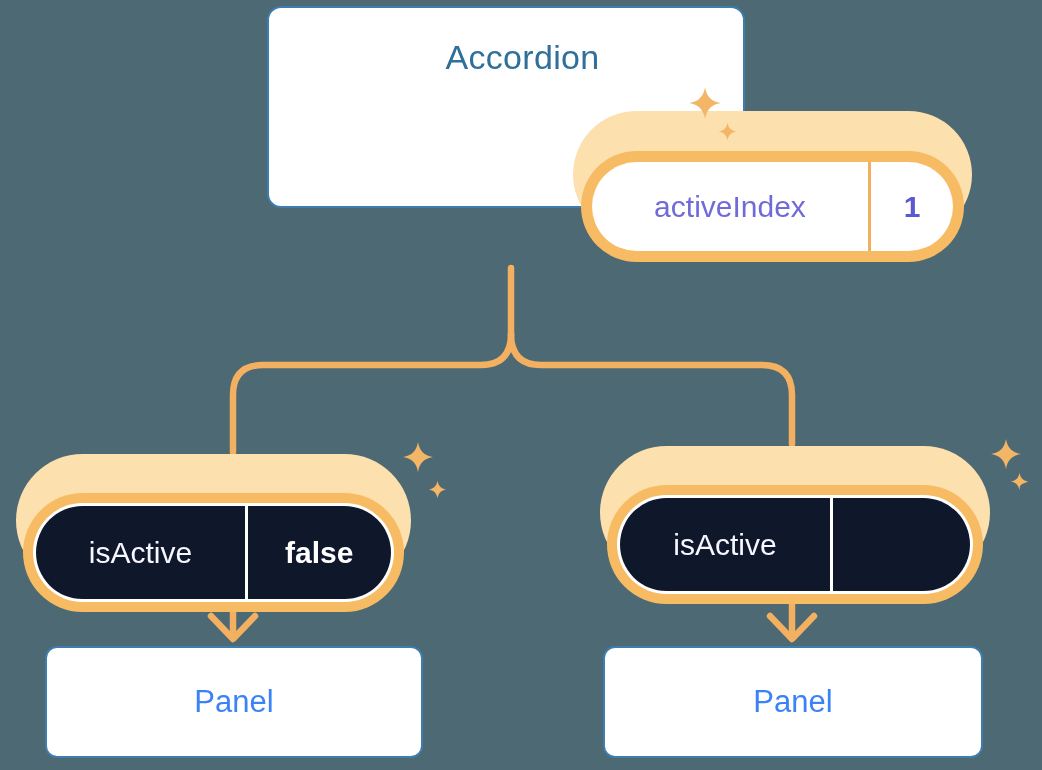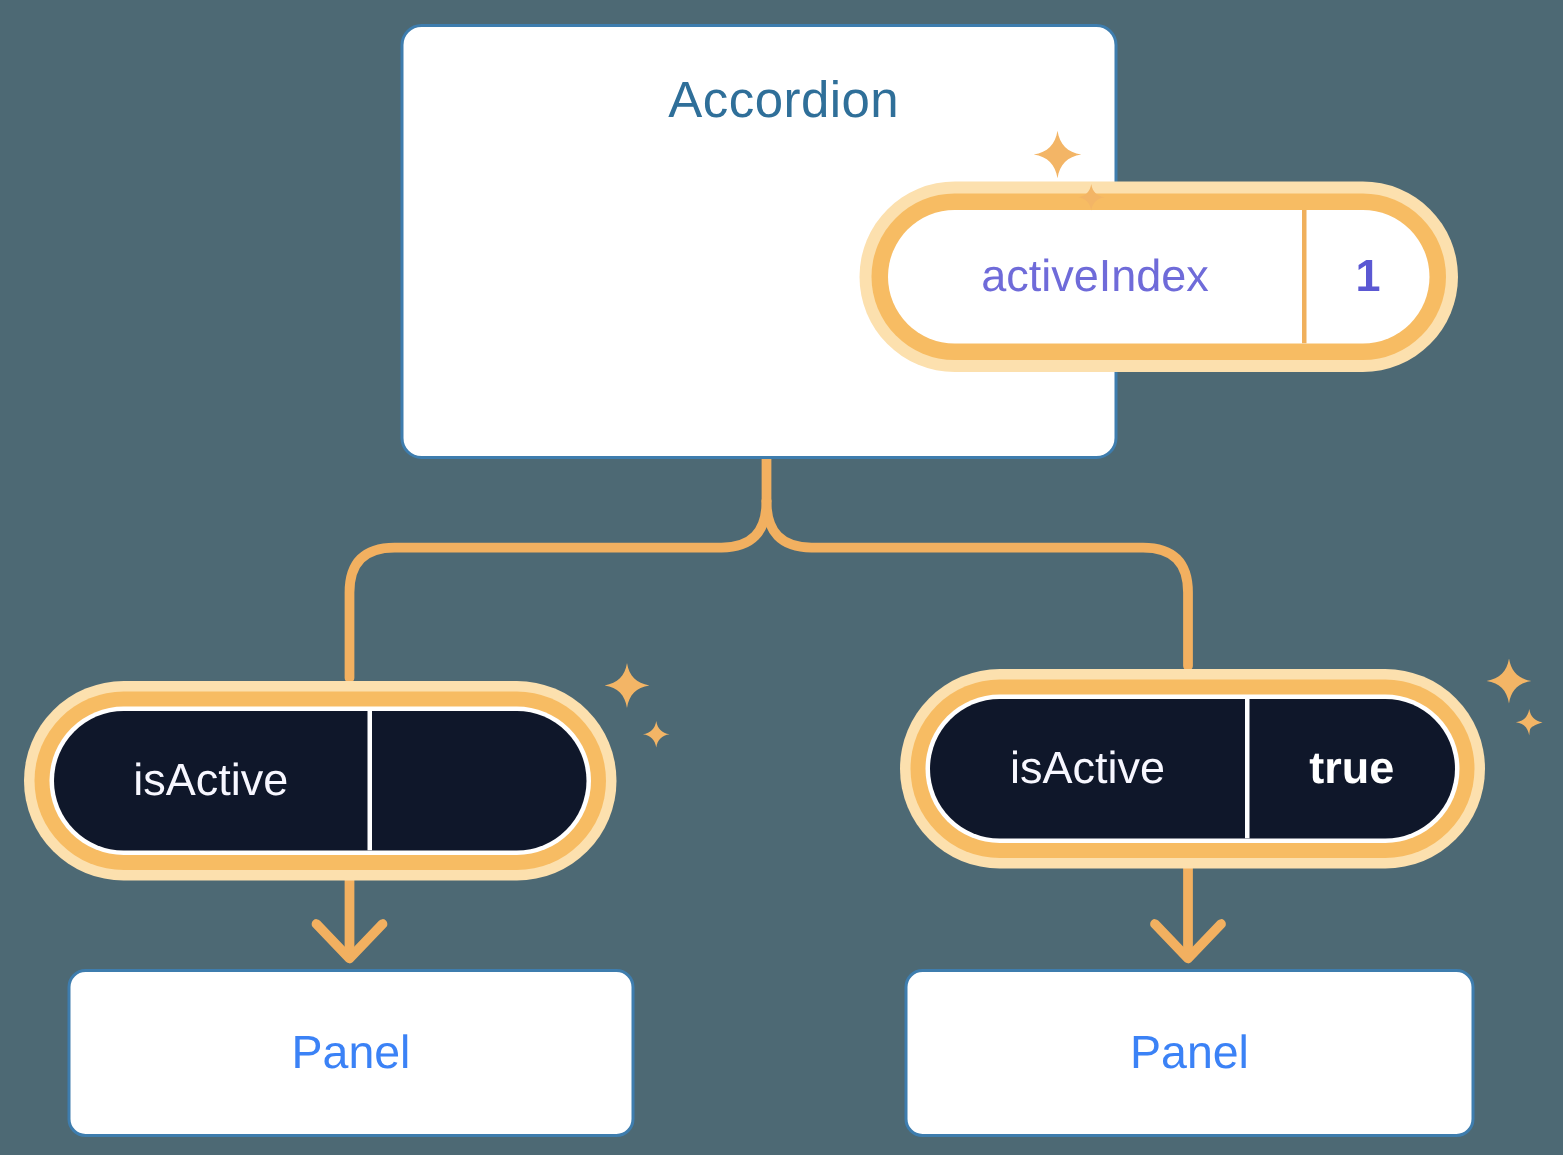--- a/index.html
+++ b/index.html
@@ -7,36 +7,37 @@
     position:relative;width:1042px;height:770px;background:#4D6974;
     font-family:"Liberation Sans", sans-serif;overflow:hidden;
   }
   .connectors{position:absolute;left:0;top:0;width:1042px;height:770px;}
   .conn{fill:none;stroke:#F2B060;stroke-width:6.5;stroke-linecap:round;stroke-linejoin:round;}
 
   .card{
     position:absolute;background:#ffffff;border:2.5px solid #3E7DAE;
     box-sizing:border-box;
   }
-  .accordion-card{left:267px;top:16px;width:478px;height:290px;border-radius:14px;padding-left:33px;}
+  .accordion-card{left:267px;top:6px;width:478px;height:202px;border-radius:14px;padding-left:33px;}
   .card-title{
     text-align:center;margin-top:30px;font-size:34px;font-weight:500;
     color:#2F6F99;letter-spacing:.3px;
   }
   .panel-card{border-radius:12px;display:flex;align-items:center;justify-content:center;}
   .panel-left{left:45px;top:646px;width:378px;height:112px;}
   .panel-right{left:603px;top:646px;width:380px;height:112px;}
   .panel-title{font-size:31px;font-weight:500;color:#3b82f6;}
 
   .pill-halo{
     position:absolute;background:#FCE0AE;border-radius:999px;box-sizing:border-box;
   }
   .pill-ring{
     background:#F7BC63;border-radius:999px;width:100%;height:100%;
     box-sizing:border-box;
+    margin-top:32px;
   }
   .pill-white{
     background:#ffffff;border-radius:999px;width:100%;height:100%;
     box-sizing:border-box;padding:3px;
   }
   .pill-core{
     border-radius:999px;width:100%;height:100%;box-sizing:border-box;
     display:flex;align-items:stretch;overflow:hidden;
   }
   .pill-core.light{background:#ffffff;}
@@ -96,38 +97,38 @@
   <svg class="sparkle" style="left:718px;top:122px;" width="19" height="19" viewBox="0 0 24 24">
     <path fill="#F3B566" d="M12 .8 C13.1 7.4 16.6 10.9 23.2 12 C16.6 13.1 13.1 16.6 12 23.2 C10.9 16.6 7.4 13.1 .8 12 C7.4 10.9 10.9 7.4 12 .8 Z"></path>
   </svg>
 
   <div class="pill-halo prop-pill prop-left">
     <div class="pill-ring">
       <div class="pill-white">
         <div class="pill-core dark">
           <span class="cell cell-label">isActive</span>
           <span class="vdiv white"></span>
+          <span class="cell cell-value">false</span>
         </div>
       </div>
     </div>
   </div>
   <svg class="sparkle" style="left:402px;top:441px;" width="32" height="32" viewBox="0 0 24 24">
     <path fill="#F3B566" d="M12 .8 C13.1 7.4 16.6 10.9 23.2 12 C16.6 13.1 13.1 16.6 12 23.2 C10.9 16.6 7.4 13.1 .8 12 C7.4 10.9 10.9 7.4 12 .8 Z"></path>
   </svg>
   <svg class="sparkle" style="left:428px;top:480px;" width="19" height="19" viewBox="0 0 24 24">
     <path fill="#F3B566" d="M12 .8 C13.1 7.4 16.6 10.9 23.2 12 C16.6 13.1 13.1 16.6 12 23.2 C10.9 16.6 7.4 13.1 .8 12 C7.4 10.9 10.9 7.4 12 .8 Z"></path>
   </svg>
 
   <div class="pill-halo prop-pill prop-right">
     <div class="pill-ring">
       <div class="pill-white">
         <div class="pill-core dark">
           <span class="cell cell-label">isActive</span>
           <span class="vdiv white"></span>
-          <span class="cell cell-value">true</span>
         </div>
       </div>
     </div>
   </div>
   <svg class="sparkle" style="left:990px;top:438px;" width="32" height="32" viewBox="0 0 24 24">
     <path fill="#F3B566" d="M12 .8 C13.1 7.4 16.6 10.9 23.2 12 C16.6 13.1 13.1 16.6 12 23.2 C10.9 16.6 7.4 13.1 .8 12 C7.4 10.9 10.9 7.4 12 .8 Z"></path>
   </svg>
   <svg class="sparkle" style="left:1010px;top:472px;" width="19" height="19" viewBox="0 0 24 24">
     <path fill="#F3B566" d="M12 .8 C13.1 7.4 16.6 10.9 23.2 12 C10.9 16.6 13.1 16.6 12 23.2 C10.9 16.6 7.4 13.1 .8 12 C7.4 10.9 10.9 7.4 12 .8 Z"></path>
   </svg>

